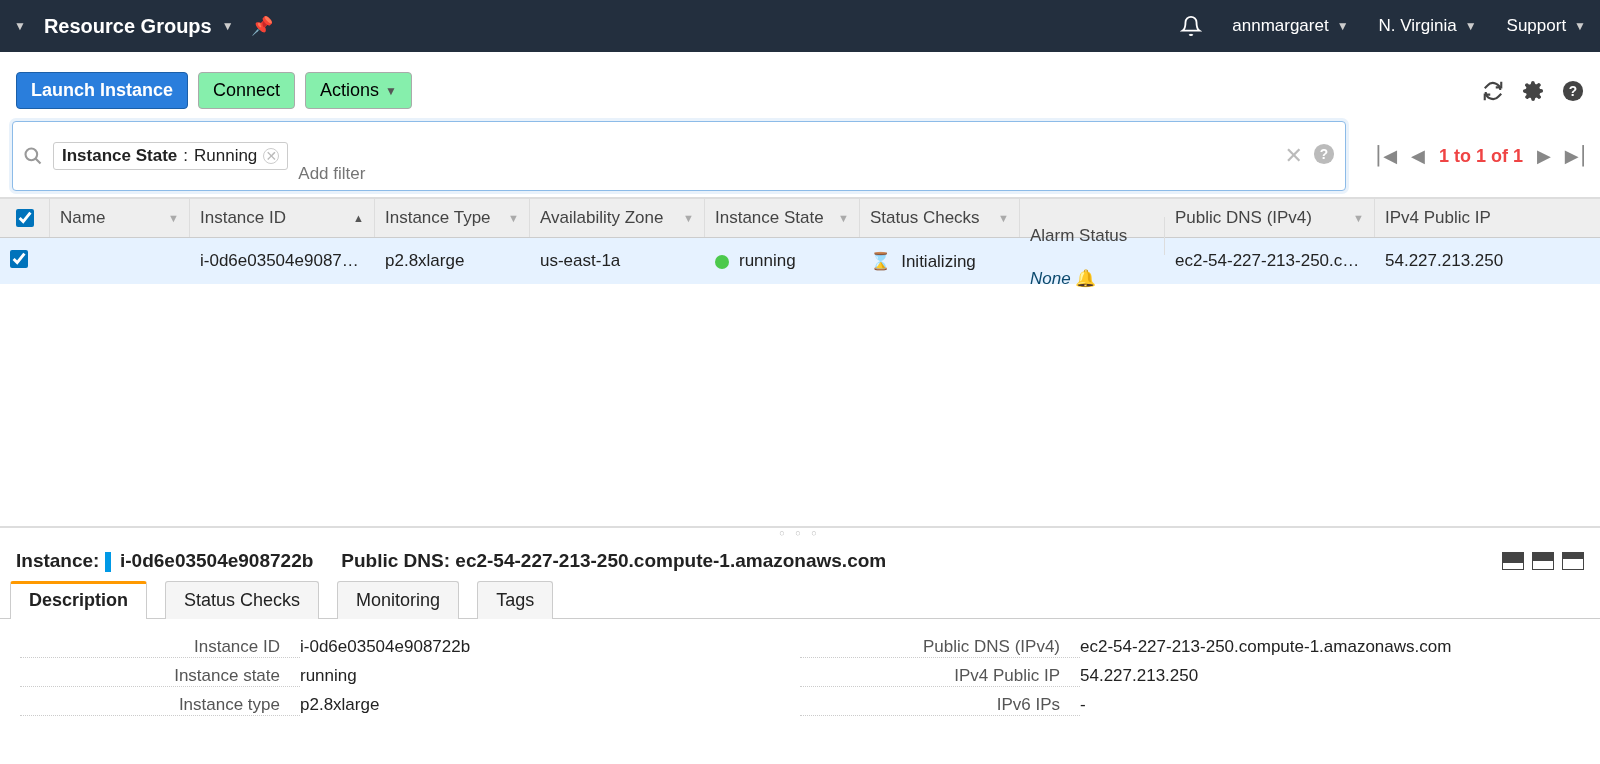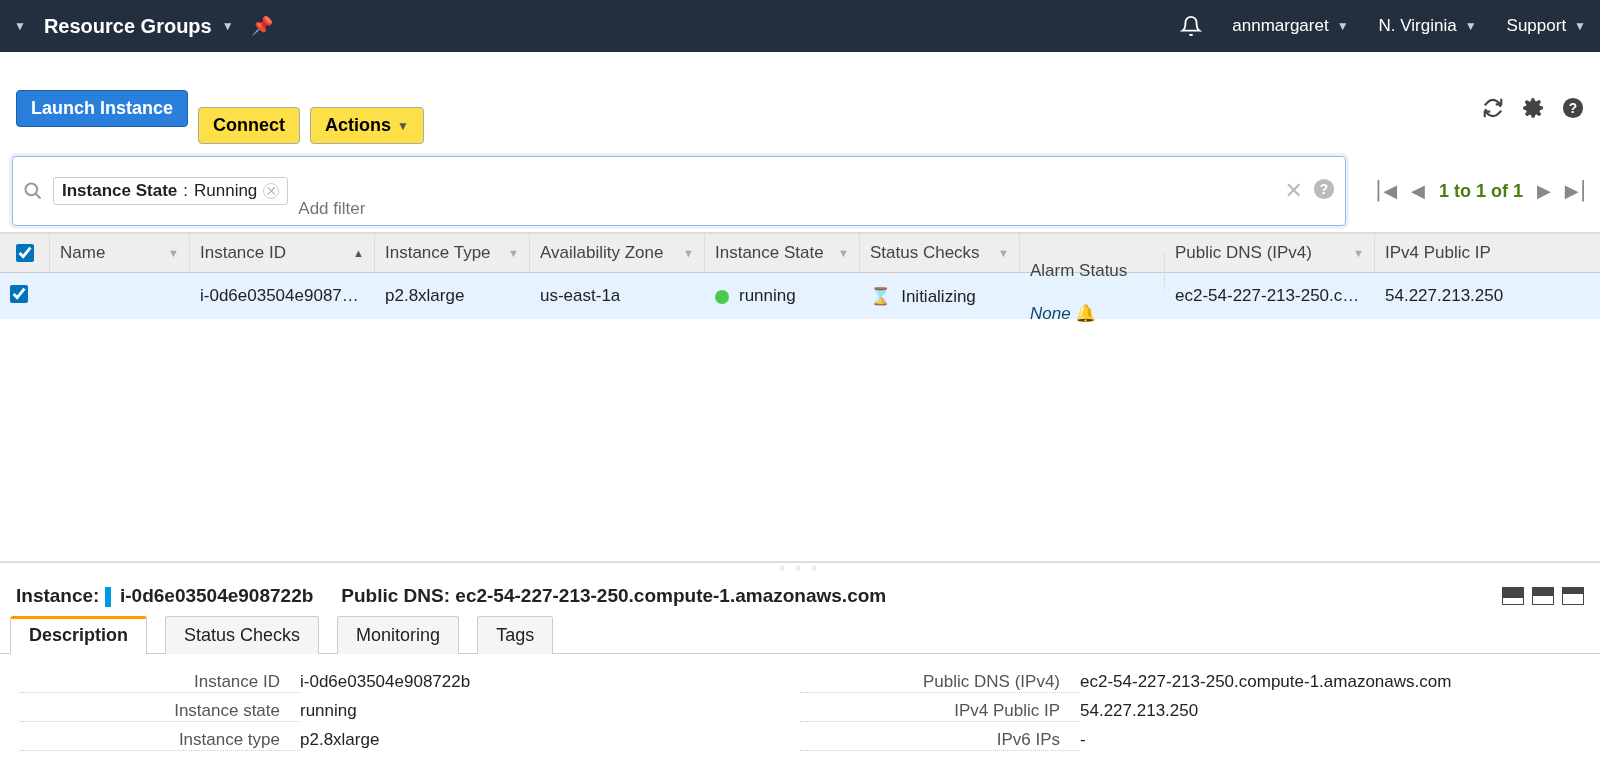--- a/index.html
+++ b/index.html
@@ -10,34 +10,34 @@
   .topnav .caret { font-size: 12px; color: #ccc; }
   .rg-label { font-size: 20px; font-weight: 700; color:#fff; display:flex; align-items:center; gap:10px; }
   .pin { font-size: 18px; color: #fff; }
   .topnav .right { margin-left: auto; display: flex; align-items: center; gap: 30px; }
   .nav-item { font-size: 17px; color:#fff; display:flex; align-items:center; gap:8px; cursor:pointer; }
   .bell { font-size: 20px; }
   
   .toolbar { display:flex; align-items:center; padding: 20px 16px 12px; gap:10px; }
   .btn { display:inline-flex; align-items:center; gap:6px; border:1px solid #aaa; background:#f7f7f7; padding:7px 14px; border-radius:4px; font-size:18px; cursor:pointer; }
   .btn.primary { background:#2a7edc; border-color:#1b5fa8; color:#fff; font-weight:700; }
-  .btn.secondary { background:#fde047; font-weight:700;margin-top:35px; }
+  .btn.secondary { background:#86efac; font-weight:400; }
   .btn .caret { font-size:12px; color:#555; }
   .toolbar-right { margin-left:auto; display:flex; align-items:center; gap:18px; color:#444; }
   .ico { display:inline-flex; align-items:center; justify-content:center; cursor:pointer; }
   
   .filterbar-row { display:flex; align-items:center; padding:0 12px 6px; gap:28px; }
   .filterbox { flex:1; display:flex; align-items:center; gap:10px; border:1px solid #8cbbe8; border-radius:4px; padding:6px 10px; background:#fff; box-shadow:0 0 0 3px #e9f2fb; }
   .filter-tag { display:flex; align-items:center; gap:6px; background:#fff; border:1px solid #ccc; border-radius:3px; padding:3px 8px; font-size:17px; }
   .filter-tag .x { color:#bbb; font-size:14px; cursor:pointer; border:1px solid #ccc; border-radius:50%; width:16px; height:16px; display:inline-flex; align-items:center; justify-content:center; }
   .add-filter-input { border:none; outline:none; font-size:17px; flex:1; min-width:120px;margin-top:36px; }
   .filterbox .clear-x { margin-left:auto; color:#bbb; font-size:22px; cursor:pointer; }
   .filter-help { color:#bbb; font-size:18px; cursor:pointer; }
   .pager { display:flex; align-items:center; gap:14px; font-size:18px; color:#888; }
-  .pager .active { color:#4d7c0f; font-weight:700; white-space:nowrap; }
+  .pager .active { color:#ef4444; font-weight:700; white-space:nowrap; }
   
   .table-area { border-top:1px solid #ddd; border-bottom:1px solid #ddd; min-height: 330px;}
   .thead, .trow { display:flex; align-items:center; }
   .thead { background:#eee; border-top:1px solid #ddd; border-bottom:1px solid #ccc; height:40px; }
   .th, .td { padding:0 10px; font-size:17px; white-space:nowrap; overflow:hidden; text-overflow:ellipsis; }
   .th { color:#444; font-weight:400; position:relative; display:flex; align-items:center; border-right:1px solid #ddd; height:100%; }
   .th:last-child { border-right:none; }
   .sort { color:#aaa; font-size:11px; margin-left:auto; }
   .sortup { color:#555; font-size:11px; margin-left:auto;}
   .col-check { width:50px; justify-content:center; }

